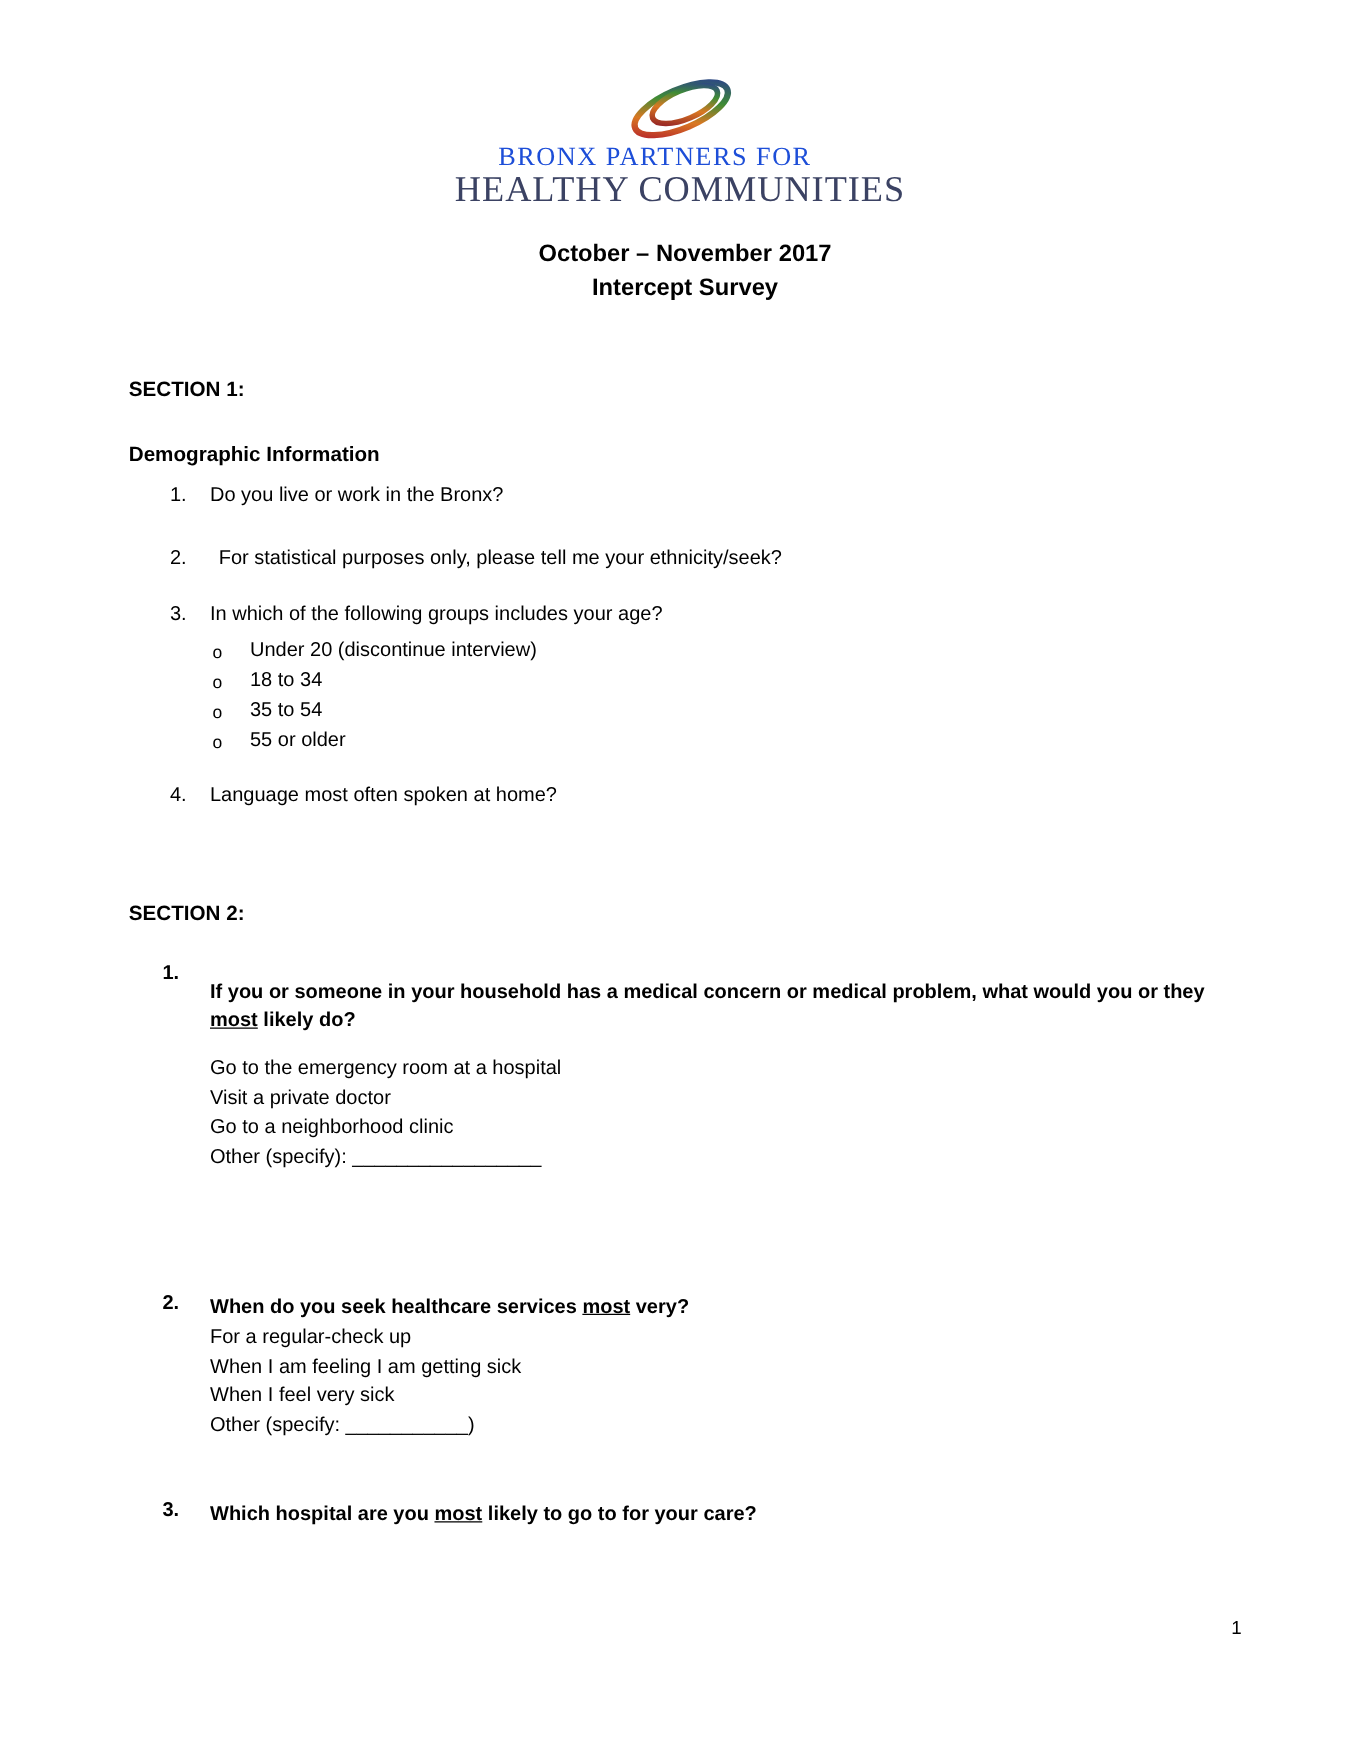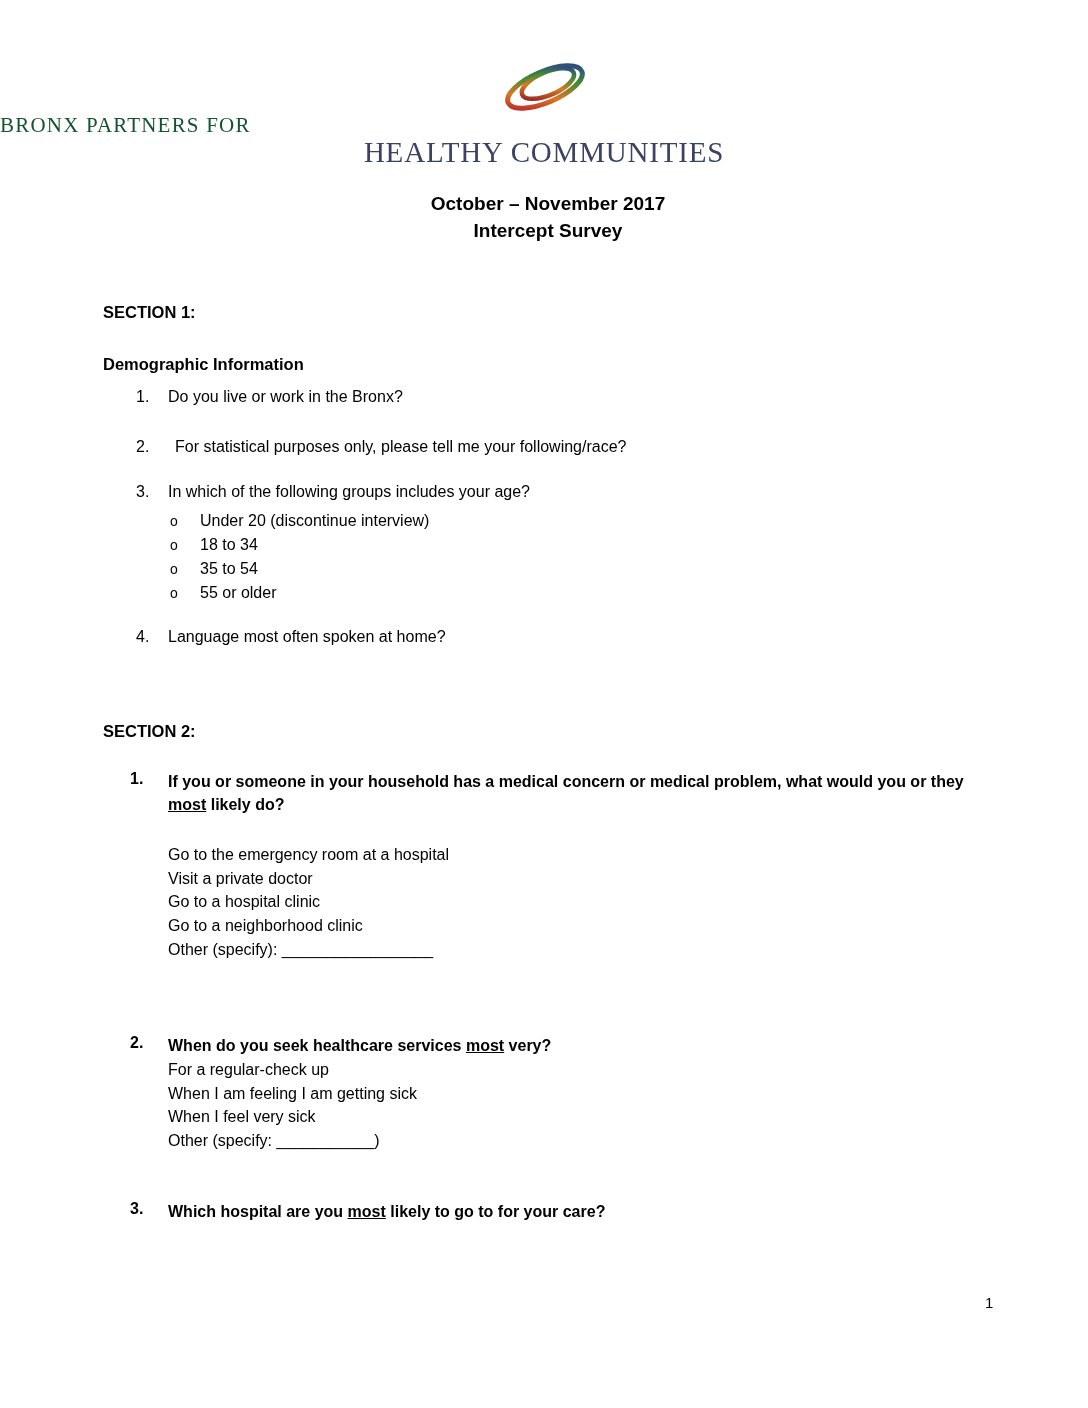--- a/index.html
+++ b/index.html
@@ -11,23 +11,23 @@
     font-family: "Liberation Sans", sans-serif;
     font-size: 16px;
     color: #000000;
     overflow: hidden;
   }
   .abs { position: absolute; }
 
   
   .logo-mark { left: 496px; top: 56px; width: 98px; height: 62px; }
   .org-line1 {
-    left: 0; top: 113px; width: 1048px; 
+    left: 0; top: 113px; width: 1048px; text-align: center;
     font-family: "Liberation Serif", serif;
-    font-size: 21px; letter-spacing: 1.2px; color: #14532d;
+    font-size: 21px; letter-spacing: 1.2px; color: #1d4ed8;
   }
   .org-line2 {
     left: 0; top: 136px; width: 1088px; text-align: center;
     font-family: "Liberation Serif", serif;
     font-size: 29px; letter-spacing: 0.8px; color: #3b4263;
   }
 
   
   .doc-title1 { left: 0; top: 193px; width: 1096px; text-align: center; font-size: 19px; font-weight: bold; }
   .doc-title2 { left: 0; top: 220px; width: 1096px; text-align: center; font-size: 19px; font-weight: bold; }
@@ -38,21 +38,21 @@
 
   
   .q-row { display: flex; align-items: flex-start; }
   .q-row.s1 { left: 136px; }
   .q-row.s2 { left: 130px; }
   .q-num { flex: 0 0 auto; }
   .s1 .q-num { width: 32px; }
   .s2 .q-num { width: 38px; font-weight: bold; }
   .q-text { flex: 0 1 auto; }
   .s2 .q-text { font-weight: bold; line-height: 23px; }
-  .q1wrap { width: 816px; }
+  .q1wrap { width: 816px; margin-top: 12px; }
   .indent-sm { padding-left: 7px; }
   .u { text-decoration: underline; }
 
   
   .bullet-row { left: 170px; display: flex; align-items: flex-start; line-height: 24px; }
   .bullet-glyph { width: 30px; flex: 0 0 auto; font-size: 14px; }
   .bullet-text { flex: 0 1 auto; }
 
   
   .opt-block { left: 168px; }
@@ -96,21 +96,21 @@
   <div class="abs sec-heading" style="top:303px">SECTION 1:</div>
   <div class="abs sec-sub" style="top:355px">Demographic Information</div>
 
   <div class="abs q-row s1" style="top:388px">
     <span class="q-num">1.</span>
     <span class="q-text">Do you live or work in the Bronx?</span>
   </div>
 
   <div class="abs q-row s1" style="top:438px">
     <span class="q-num">2.</span>
-    <span class="q-text indent-sm">For statistical purposes only, please tell me your following/race?</span>
+    <span class="q-text indent-sm">For statistical purposes only, please tell me your ethnicity/seek?</span>
   </div>
 
   <div class="abs q-row s1" style="top:483px">
     <span class="q-num">3.</span>
     <span class="q-text">In which of the following groups includes your age?</span>
   </div>
 
   <div class="abs bullet-row" style="top:509px">
     <span class="bullet-glyph">o</span>
     <span class="bullet-text">Under 20 (discontinue interview)</span>
@@ -136,21 +136,20 @@
   <div class="abs sec-heading" style="top:722px">SECTION 2:</div>
 
   <div class="abs q-row s2" style="top:770px">
     <span class="q-num">1.</span>
     <span class="q-text q1wrap"><span>If you or someone in your household has a medical concern or medical problem, what would you or they </span><span class="u">most</span><span> likely do?</span></span>
   </div>
 
   <div class="abs opt-block" style="top:843px">
     <div class="opt-line">Go to the emergency room at a hospital</div>
     <div class="opt-line">Visit a private doctor</div>
-    <div class="opt-line">Go to a hospital clinic</div>
     <div class="opt-line">Go to a neighborhood clinic</div>
     <div class="opt-line">Other (specify): _________________</div>
   </div>
 
   <div class="abs q-row s2" style="top:1034px">
     <span class="q-num">2.</span>
     <span class="q-text"><span>When do you seek healthcare services </span><span class="u">most</span><span> very?</span></span>
   </div>
 
   <div class="abs opt-block" style="top:1058px">

